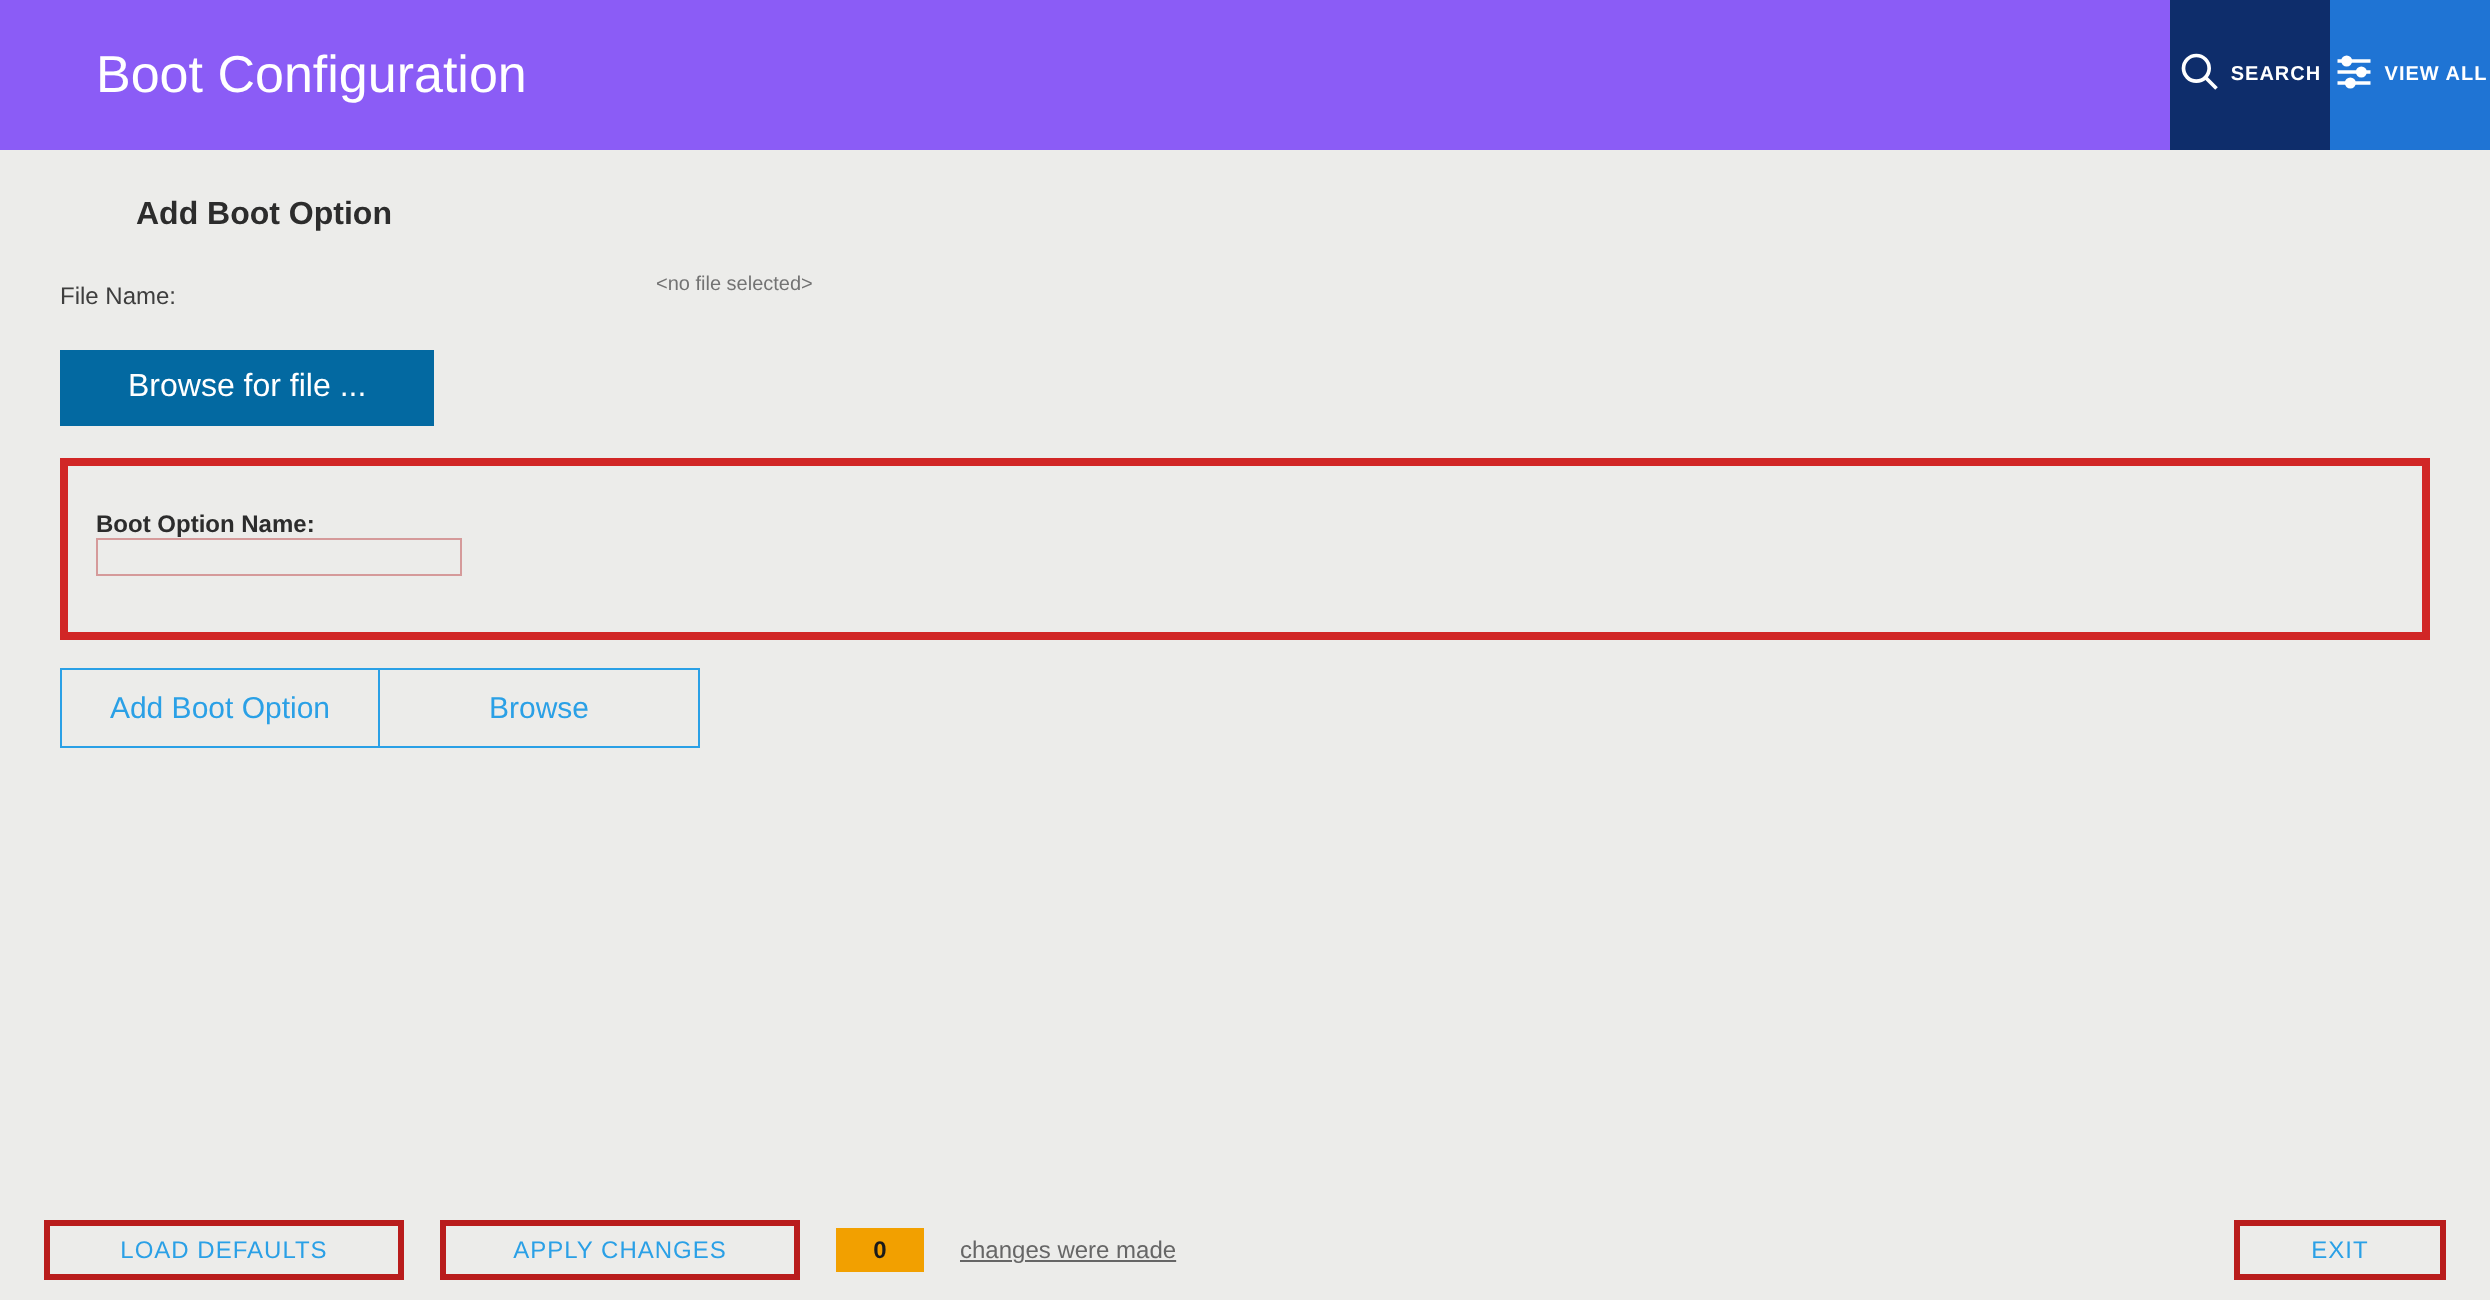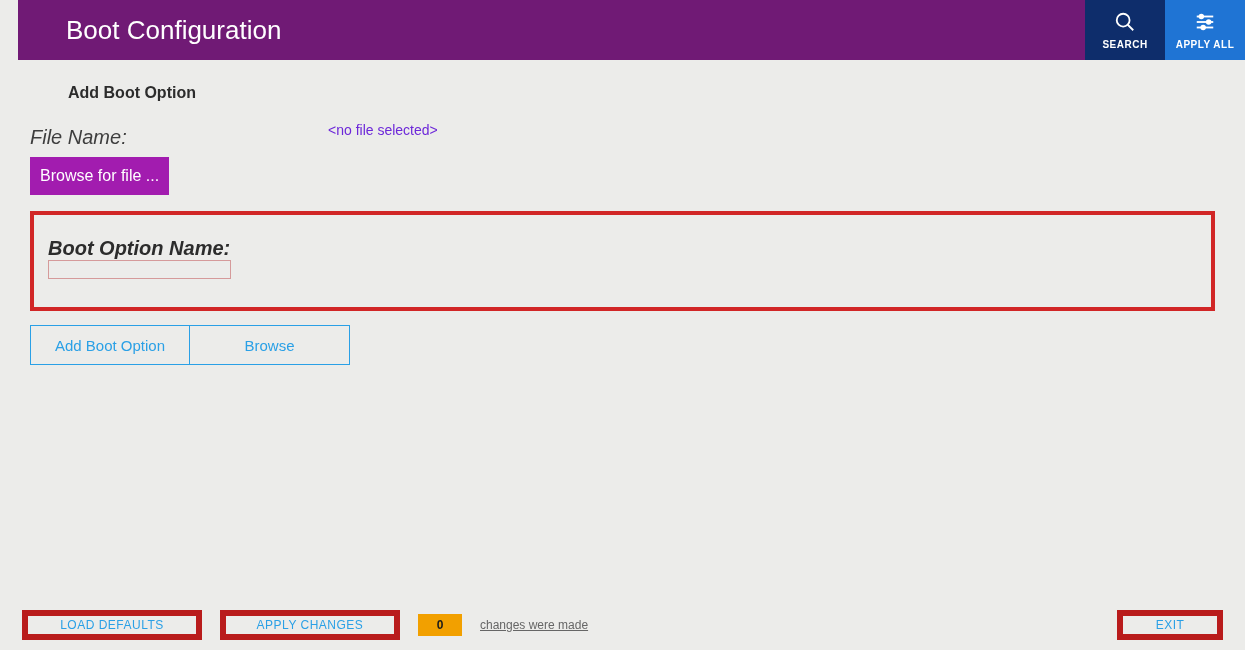--- a/index.html
+++ b/index.html
@@ -11,37 +11,36 @@
     background: #ececea;
     color: #333;
     overflow: hidden;
     position: relative;
   }
 
   
   .header {
     display: flex;
     align-items: stretch;
-    height: 60px;
-    background: #701a75;
+    height: 75px;
+    background: #8b5cf6;
     color: #fff;
-    margin-left: 18px;
   }
   .header-title {
     flex: 1;
     display: flex;
     align-items: center;
     padding-left: 48px;
     font-size: 26px;
     font-weight: 400;
   }
   .header-btn {
     width: 80px;
     display: flex;
-    flex-direction: column;
+    flex-direction: row;
     align-items: center;
     justify-content: center;
     gap: 4px;
     cursor: pointer;
     font-size: 10px;
     font-weight: 700;
     letter-spacing: 0.5px;
   }
   .header-btn.search { background: #0e2d6b; }
   .header-btn.viewall { background: #1f74d4; }
@@ -57,37 +56,37 @@
     color: #2c2c2c;
     margin: 4px 0 20px 38px;
   }
   .row {
     display: flex;
     align-items: flex-start;
     margin-bottom: 8px;
   }
   .label-col {
     width: 298px;
-    font-size: 20px;
+    font-size: 12px;
     color: #3e3e3e;
     padding-top: 4px;
-    font-style: italic;
   }
   .value-col {
     flex: 1;
-    font-size: 14px;
-    color: #6d28d9;
+    font-size: 10px;
+    color: #737373;
   }
 
   .browse-btn {
     display: inline-block;
-    background: #a21caf;
+    margin-top: 12px;
+    background: #0369a1;
     color: #fff;
     font-size: 16px;
-    padding: 10px 10px;
+    padding: 10px 34px;
     cursor: pointer;
     border: none;
   }
 
   
   .highlight-box {
     margin-top: 16px;
     border: 4px solid #d12626;
     padding: 14px 14px 28px 14px;
     display: flex;
@@ -137,21 +136,21 @@
     right: 0;
     bottom: 10px;
     display: flex;
     align-items: center;
     padding: 0 22px;
     gap: 18px;
   }
   .footer-btn {
     width: 180px;
     height: 30px;
-    border: 6px solid #b91c1c;
+    border: 3px solid #b91c1c;
     background: #ececea;
     color: #2aa0e6;
     font-size: 12px;
     letter-spacing: 0.5px;
     cursor: pointer;
     display: flex;
     align-items: center;
     justify-content: center;
   }
   .change-badge {
@@ -191,21 +190,21 @@
     <span>
       <svg viewBox="0 0 24 24" fill="none" stroke="#fff" stroke-width="2">
         <line x1="3" y1="6" x2="21" y2="6"></line>
         <circle cx="8" cy="6" r="2" fill="#fff"></circle>
         <line x1="3" y1="12" x2="21" y2="12"></line>
         <circle cx="16" cy="12" r="2" fill="#fff"></circle>
         <line x1="3" y1="18" x2="21" y2="18"></line>
         <circle cx="10" cy="18" r="2" fill="#fff"></circle>
       </svg>
     </span>
-    <span>APPLY ALL</span>
+    <span>VIEW ALL</span>
   </div>
 </div>
 
 <div class="content">
 
   <div class="section-heading">Add Boot Option</div>
 
   <div class="row">
     <div class="label-col">File Name:</div>
     <div class="value-col">&lt;no file selected&gt;</div>

